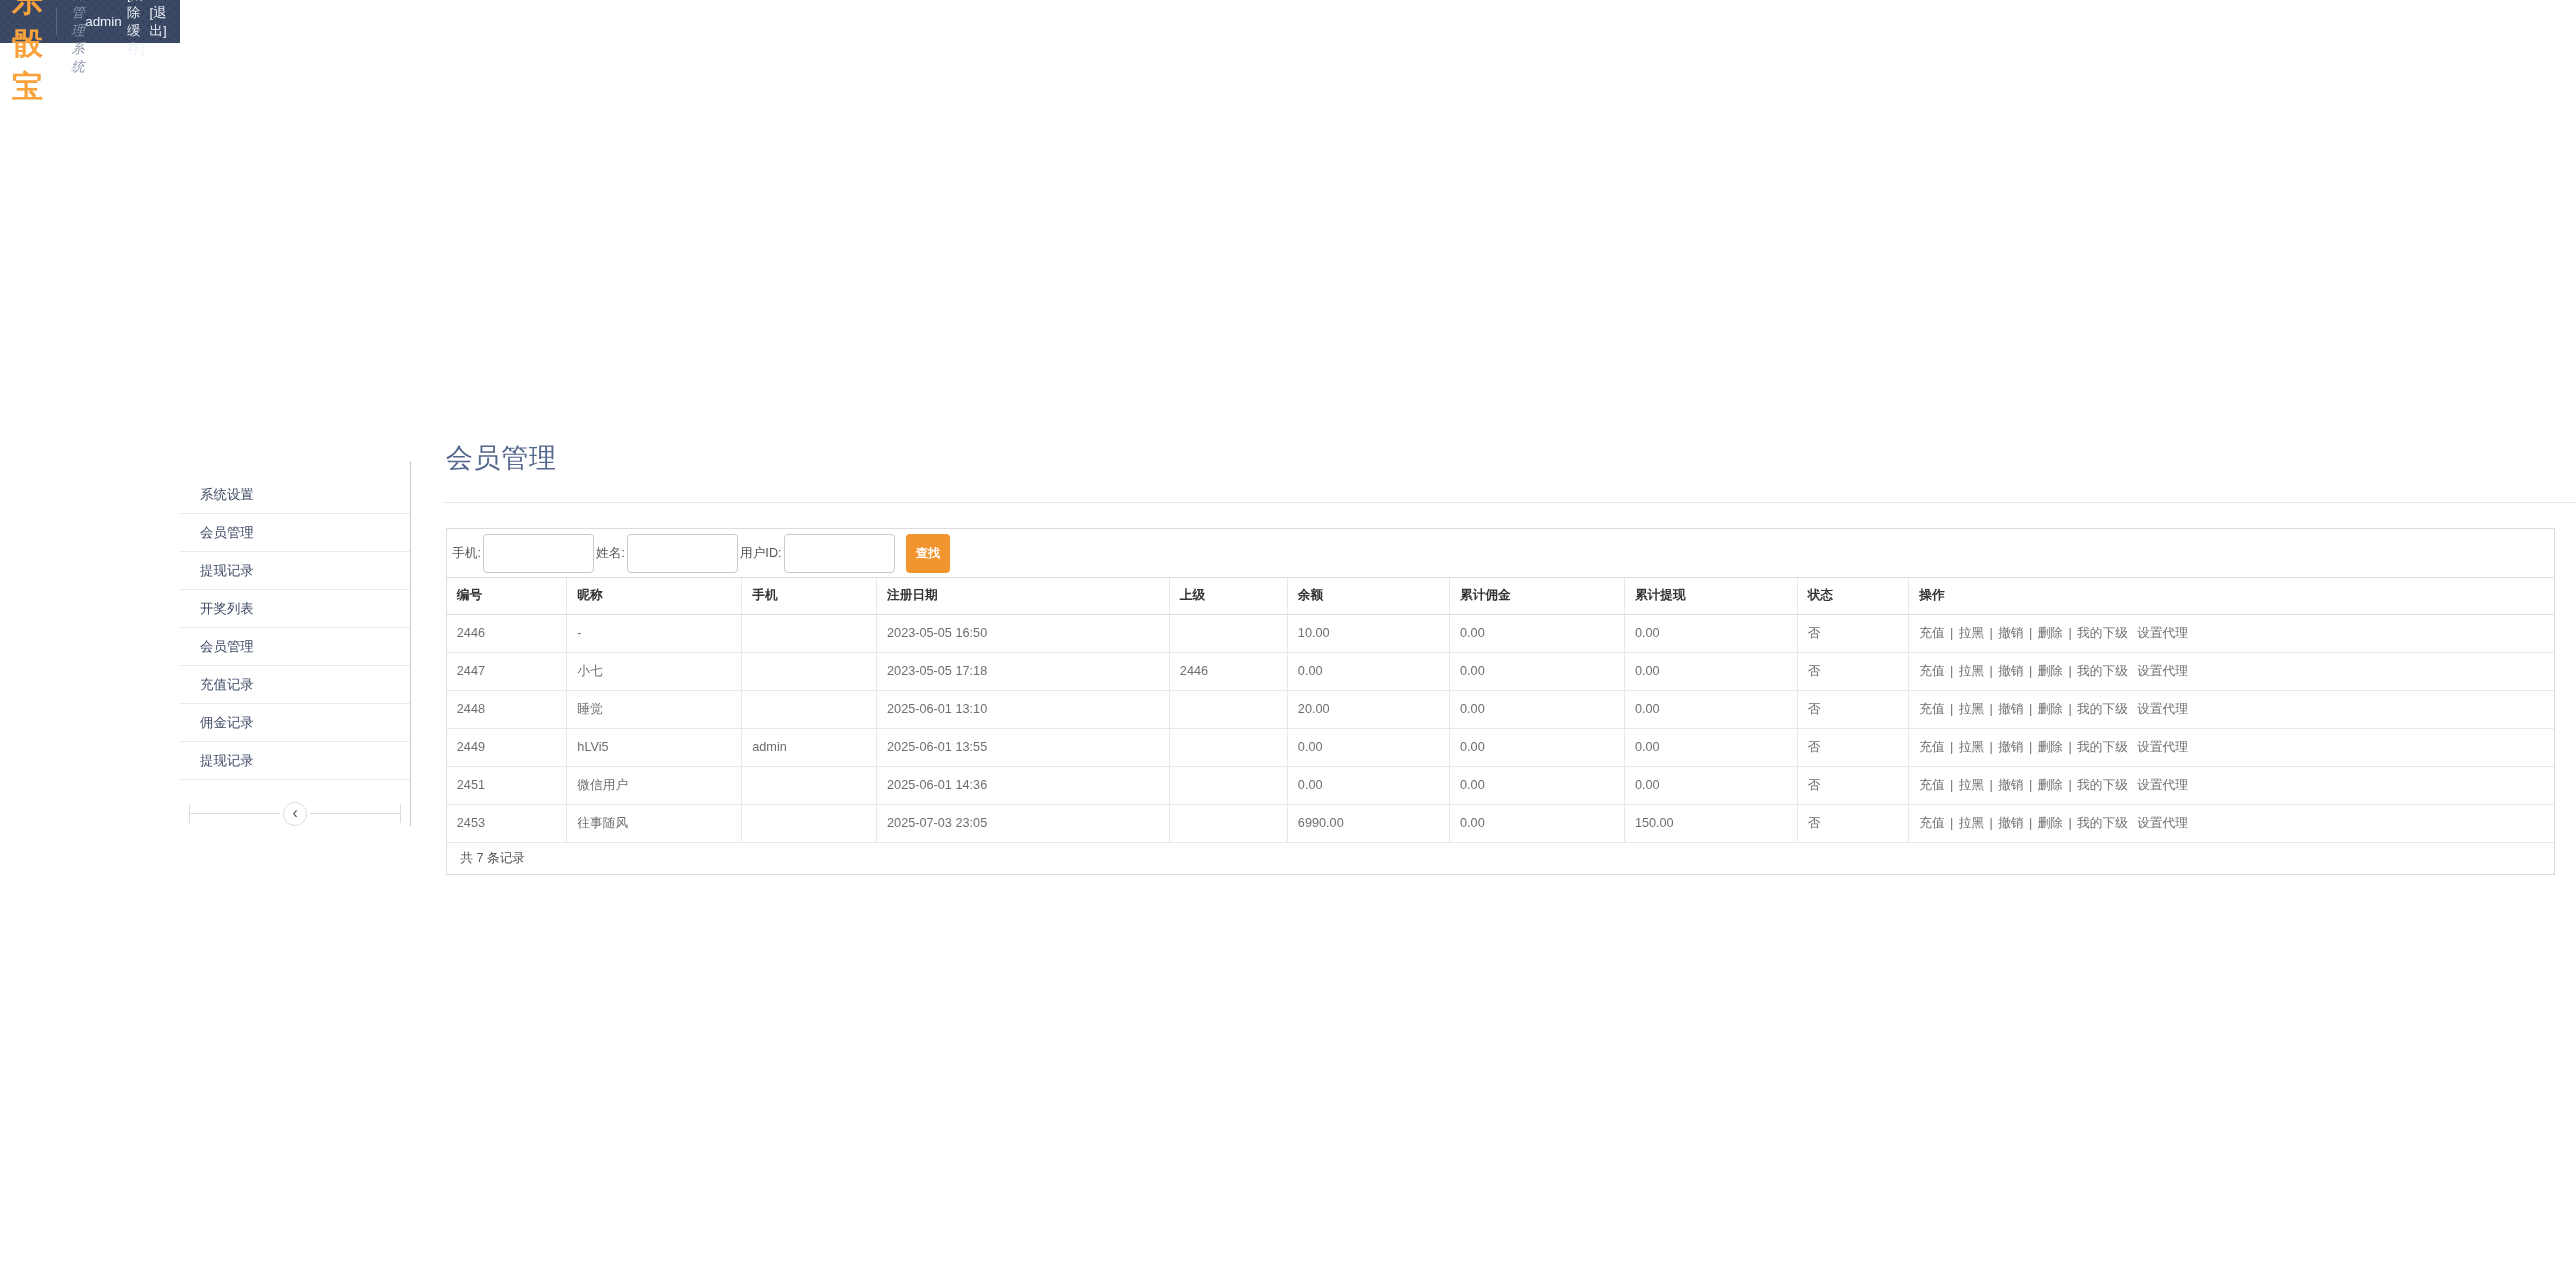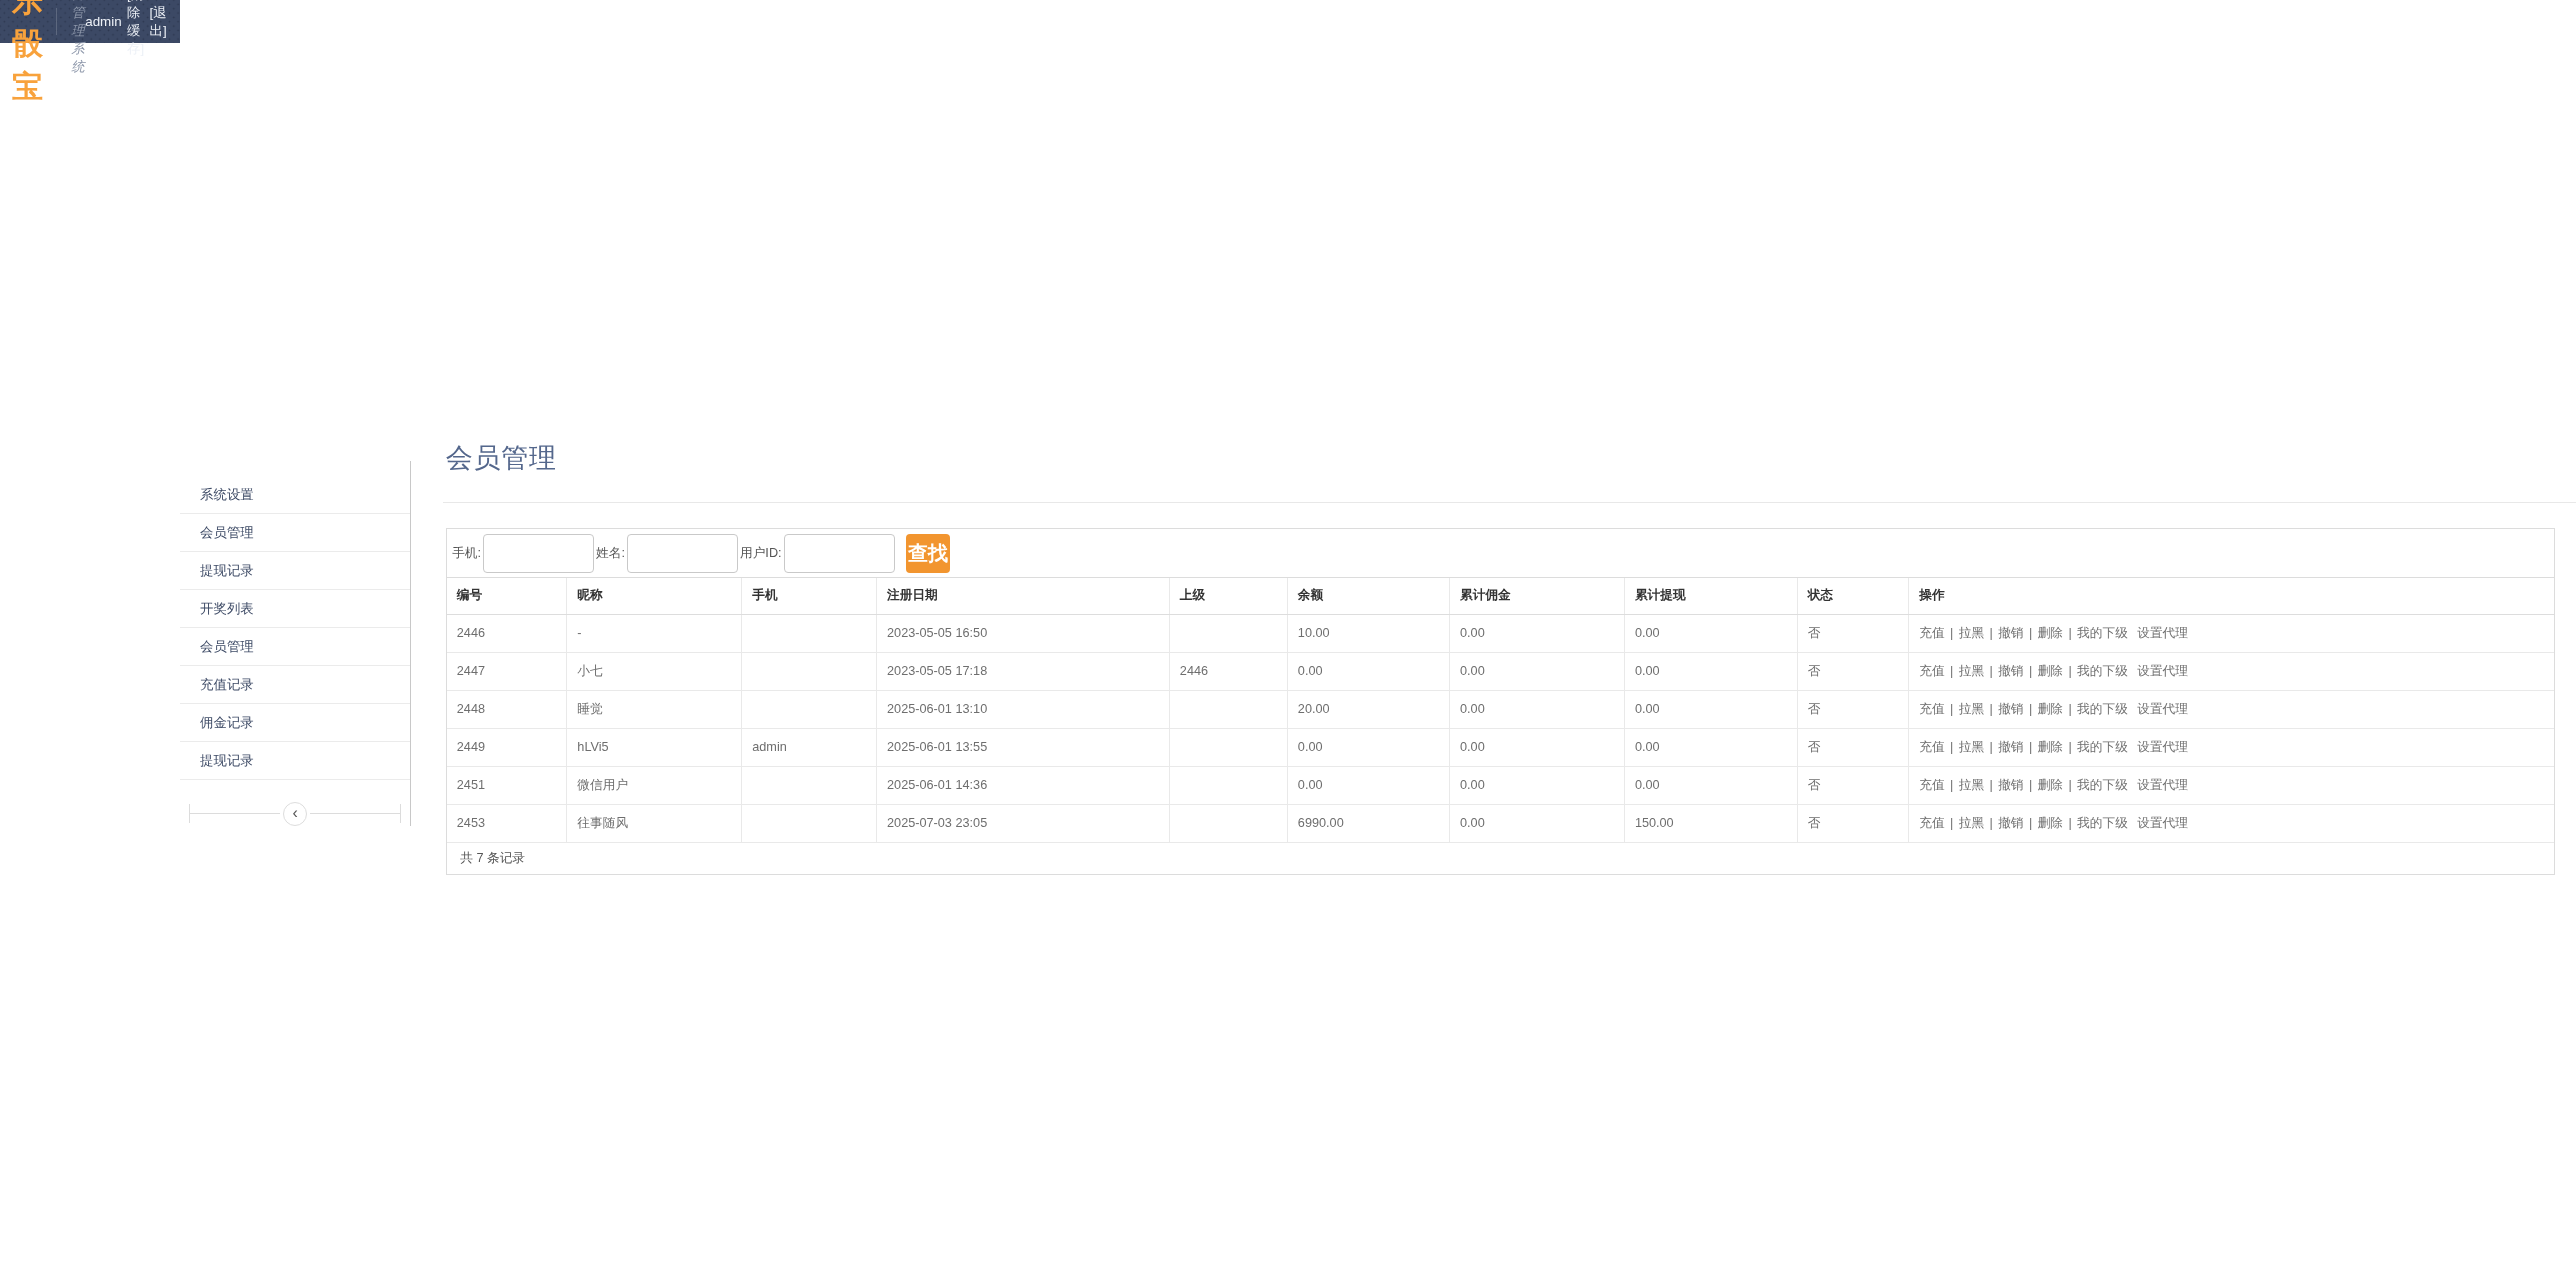--- a/index.html
+++ b/index.html
@@ -50,21 +50,21 @@
 
   
   .search-row { display:flex; align-items:center; padding:4.7px 0 4.7px 5.4px; border-bottom:0.7px solid #dcdcdc; }
   .search-row label { font-size:12.7px; color:#555; white-space:nowrap; }
   .search-row input {
     width:111px; height:39px; border:0.7px solid #c9c9c9; border-radius:4px;
     margin:0 2px; padding:0 6.7px; font-size:12.7px; color:#333; outline:none;
   }
   .search-btn {
     width:44px; height:39px; margin-left:9.4px;
-    background:#f2952f; color:#fff; font-weight:bold; font-size:20px;
+    background:#f2952f; color:#fff; font-weight:bold; font-size:12px;
     border:none; border-radius:4px; cursor:pointer;
     font-family:"Liberation Sans","DejaVu Sans",sans-serif;
   }
 
   
   table.members { width:100%; border-collapse:collapse; table-layout:fixed; }
   table.members th {
     text-align:left; font-size:12.7px; color:#333; font-weight:bold;
     height:36px; padding:0 10px; border-bottom:0.7px solid #ddd; background:#fff;
   }

